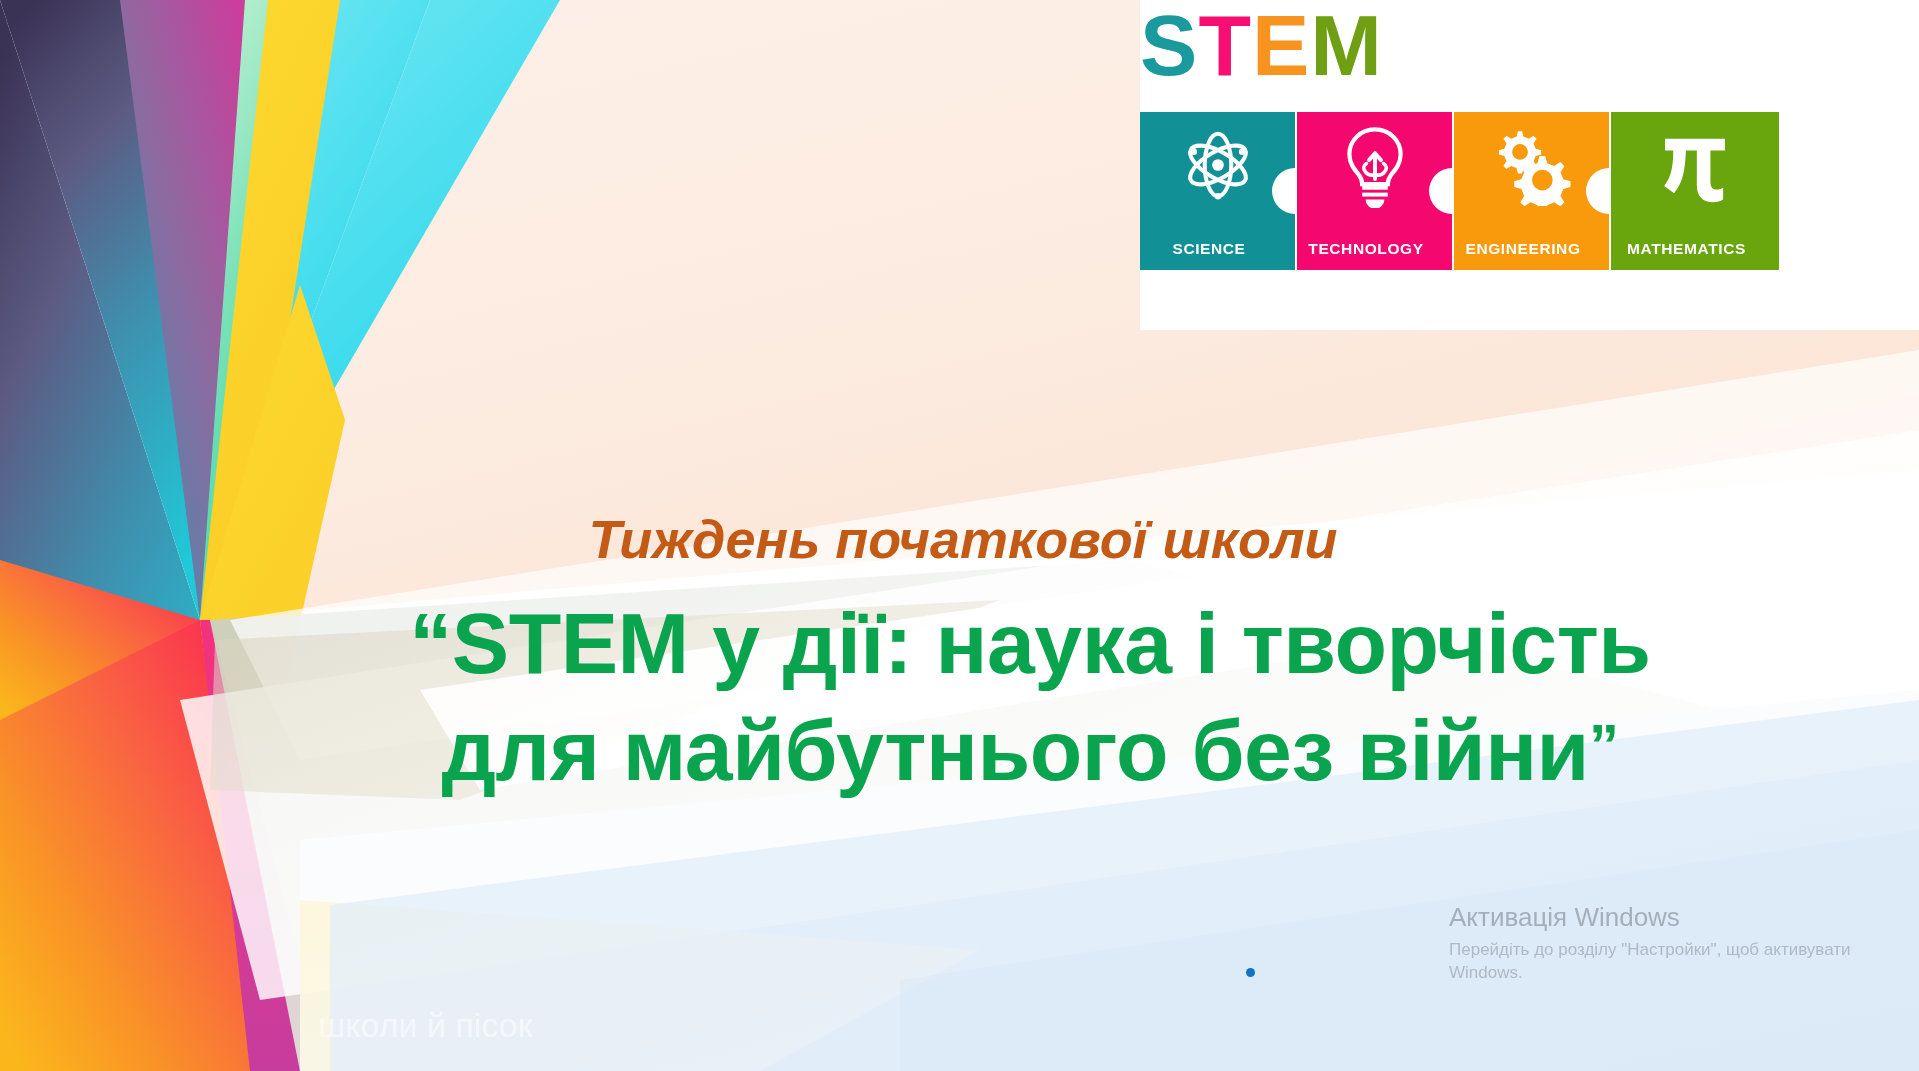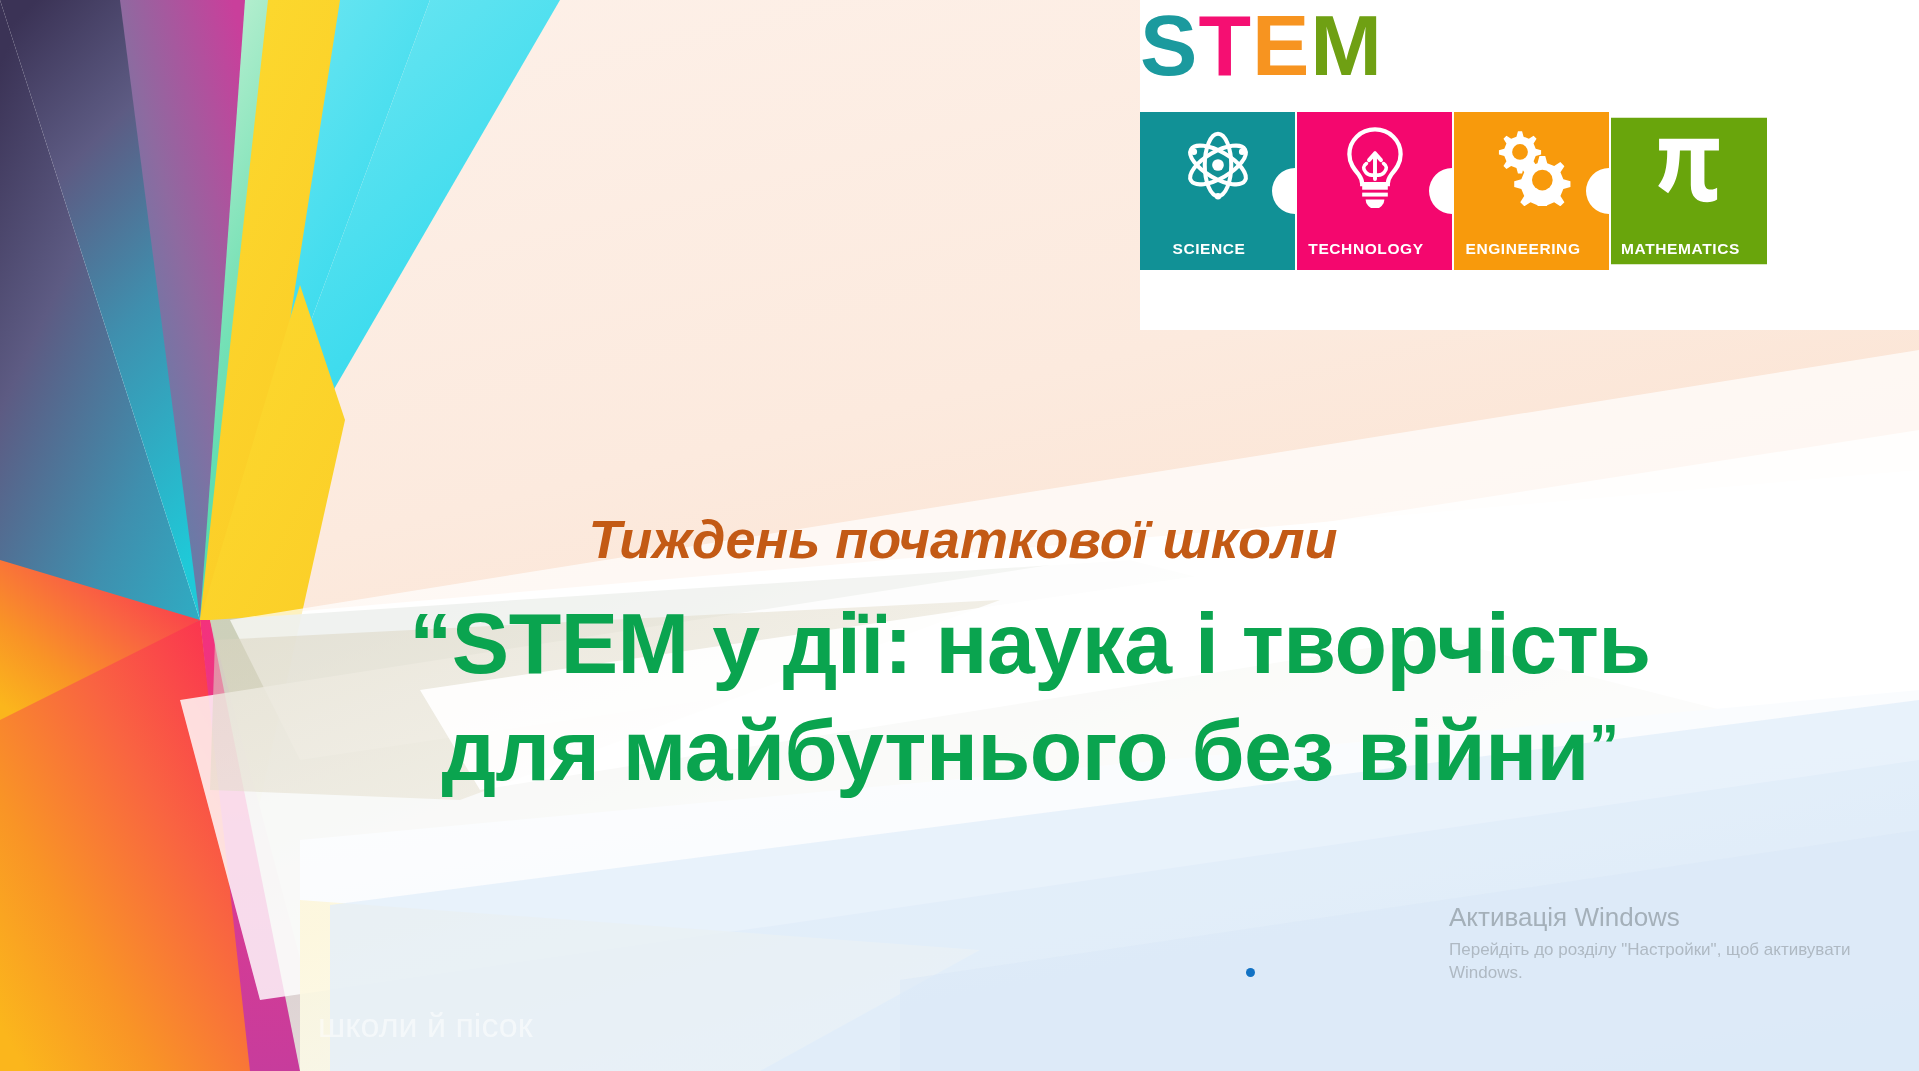--- a/index.html
+++ b/index.html
@@ -332,21 +332,21 @@
               <path d="M35,6 l5,0 l1.8,6.5 l6.4,2.6 l5.7,-3.6 l3.6,3.6 l-3.6,5.7 l2.6,6.4 l6.5,1.8 l0,5 l-6.5,1.8 l-2.6,6.4 l3.6,5.7 l-3.6,3.6 l-5.7,-3.6 l-6.4,2.6 l-1.8,6.5 l-5,0 l-1.8,-6.5 l-6.4,-2.6 l-5.7,3.6 l-3.6,-3.6 l3.6,-5.7 l-2.6,-6.4 l-6.5,-1.8 l0,-5 l6.5,-1.8 l2.6,-6.4 l-3.6,-5.7 l3.6,-3.6 l5.7,3.6 l6.4,-2.6 Z"></path>
               <circle cx="37.5" cy="31" r="9.5" fill="#F89A0C"></circle>
               <path d="M61,36 l7,0 l2.4,8.6 l8.4,3.5 l7.5,-4.8 l4.9,4.9 l-4.8,7.5 l3.5,8.4 l8.6,2.4 l0,7 l-8.6,2.4 l-3.5,8.4 l4.8,7.5 l-4.9,4.9 l-7.5,-4.8 l-8.4,3.5 l-2.4,8.6 l-7,0 l-2.4,-8.6 l-8.4,-3.5 l-7.5,4.8 l-4.9,-4.9 l4.8,-7.5 l-3.5,-8.4 l-8.6,-2.4 l0,-7 l8.6,-2.4 l3.5,-8.4 l-4.8,-7.5 l4.9,-4.9 l7.5,4.8 l8.4,-3.5 Z"></path>
               <circle cx="64.5" cy="65" r="12.5" fill="#F89A0C"></circle>
             </g>
           </svg>
         </div>
         <div class="piece-label">ENGINEERING</div>
       </div>
 
-      <div class="puzzle-piece" style="left:471px; width:156px;">
+      <div class="puzzle-piece" style="left:471px; width:168px;">
         <svg class="piece-svg" viewBox="0 0 168 158" xmlns="http://www.w3.org/2000/svg">
           <path d="M0,0 H168 V158 H0 V102 a13,13 0 0 1 0,-46 Z" fill="#69A50C"></path>
         </svg>
         <div class="piece-icon">
           <svg width="78" height="80" viewBox="0 0 86 88" xmlns="http://www.w3.org/2000/svg">
             <path d="M10,14 h66 v13 h-16 v34 c0,7 3,9 7,9 c3,0 5,-1 7,-2 v13 c-3,2 -7,3 -11,3 c-11,0 -18,-6 -18,-19 V27 h-12 c-1,24 -4,36 -13,47 l-11,-8 c7,-9 10,-19 10,-39 H10 Z" fill="#ffffff"></path>
           </svg>
         </div>
         <div class="piece-label">MATHEMATICS</div>
       </div>

